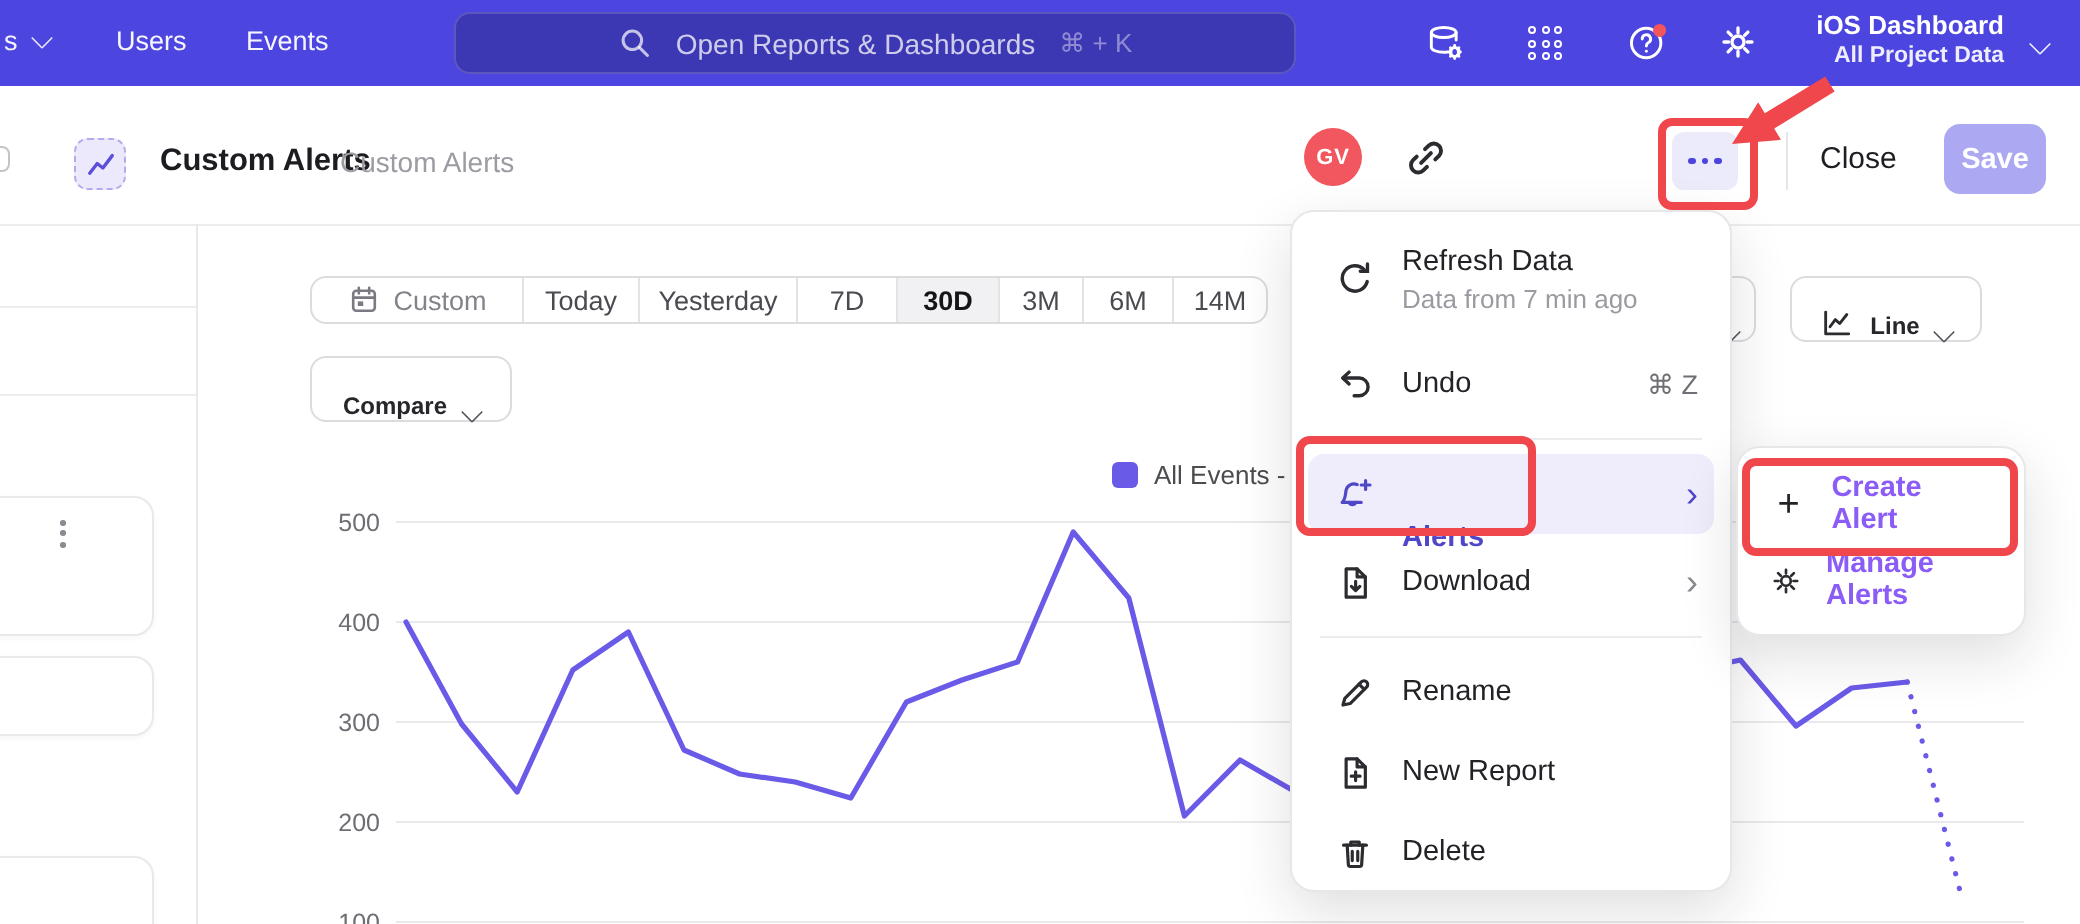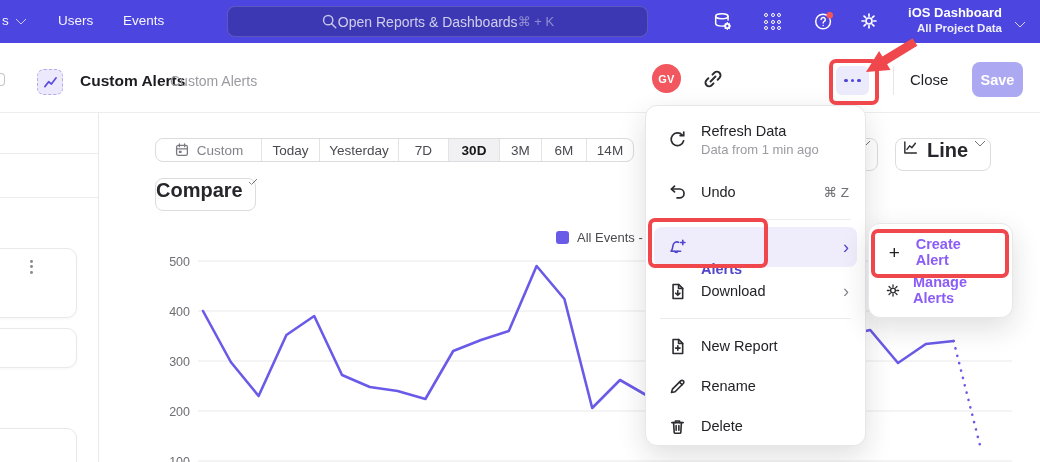--- a/index.html
+++ b/index.html
@@ -4,21 +4,21 @@
 <style>
   html,body{margin:0;padding:0;background:#fff;}
   #app{position:relative;width:1040px;height:462px;overflow:hidden;background:#fff;
        font-family:"Liberation Sans",sans-serif;-webkit-font-smoothing:antialiased;color:#1f1f24;}
   .abs{position:absolute;}
   
   .nav{position:absolute;left:0;top:0;width:1040px;height:43px;background:#4C45DF;display:flex;align-items:center;}
   .nav-item{color:rgba(255,255,255,.95);font-size:13.5px;font-weight:500;cursor:pointer;}
   .cv{display:inline-block;width:7px;height:7px;border-right:1.7px solid currentColor;border-bottom:1.7px solid currentColor;transform:rotate(45deg);border-radius:1px;}
   .search-pill{position:absolute;left:227px;top:6px;width:421px;height:31px;border-radius:8px;background:rgba(0,0,0,.2);
-      border:1px solid rgba(255,255,255,.16);display:flex;align-items:center;justify-content:center;gap:0;box-sizing:border-box;cursor:pointer;}
+      border:1px solid rgba(255,255,255,.16);display:flex;align-items:center;justify-content:center;gap:12px;box-sizing:border-box;cursor:pointer;}
   .search-pill .ph{color:rgba(255,255,255,.75);font-size:14px;}
   .search-pill .sc{color:rgba(255,255,255,.42);font-size:13px;}
   .nav-ic{position:absolute;top:11px;width:21px;height:21px;color:#fff;cursor:pointer;}
   .grid9{position:absolute;top:13px;display:grid;grid-template-columns:repeat(3,4px);grid-gap:2.6px;cursor:pointer;}
   .grid9 i{width:4px;height:4px;border:1.2px solid #fff;border-radius:50%;box-sizing:border-box;}
   .proj{position:absolute;right:38px;top:5px;text-align:right;color:#fff;cursor:pointer;}
   .proj .nm{font-size:13px;font-weight:700;line-height:16px;padding-left:24px;}
   .proj .sp{font-size:11.5px;font-weight:600;color:rgba(255,255,255,.9);line-height:14px;}
   .proj-cv{position:absolute;right:16px;top:18px;color:rgba(255,255,255,.9);}
   
@@ -40,21 +40,21 @@
   .sb-border{position:absolute;left:98px;top:112px;width:1px;height:350px;background:#e9e9eb;}
   .sb-line{position:absolute;left:0;width:98px;height:1px;background:#ededef;}
   .sb-card{position:absolute;left:-24px;width:101px;background:#fff;border:1px solid #e9e9ec;border-radius:10px;box-shadow:0 1px 3px rgba(0,0,0,.04);box-sizing:border-box;cursor:pointer;}
   .kebab{position:absolute;left:53px;top:11px;display:flex;flex-direction:column;gap:2.6px;cursor:pointer;}
   .kebab i{width:2.8px;height:2.8px;border-radius:50%;background:#8a8a90;}
   
   .seg{position:absolute;left:155px;top:138px;height:24px;border:1px solid #dcdcdf;border-radius:8px;display:flex;box-sizing:border-box;background:#fff;overflow:hidden;}
   .seg .cell{display:flex;align-items:center;justify-content:center;gap:7px;font-size:13.5px;color:#4a4a50;border-left:1px solid #e3e3e6;cursor:pointer;box-sizing:border-box;}
   .seg .cell:first-child{border-left:none;color:#83838a;}
   .seg .cell.active{background:#f1f1f3;color:#141419;font-weight:700;}
-  .btn{border:1px solid #dcdcdf;border-radius:8px;background:#fff;display:flex;align-items:flex-start;justify-content:center;gap:8px;font-size:20px;font-weight:600;color:#26262b;box-sizing:border-box;cursor:pointer;}
+  .btn{border:1px solid #dcdcdf;border-radius:8px;background:#fff;display:flex;align-items:flex-end;justify-content:center;gap:8px;font-size:12px;font-weight:600;color:#26262b;box-sizing:border-box;cursor:pointer;}
   .compare{position:absolute;left:155px;top:178px;width:101px;height:33px;}
   .linebtn{position:absolute;left:895px;top:138px;width:96px;height:33px;}
   .fragbtn{position:absolute;left:848px;top:138px;width:30px;height:33px;z-index:1;justify-content:flex-end;padding-right:8px;}
   .btn .cv{color:#55555b;margin-top:-2px;}
   
   #chart-svg{position:absolute;left:150px;top:225px;z-index:0;}
   .legend{position:absolute;left:556px;top:230px;display:flex;align-items:center;gap:8px;z-index:1;cursor:pointer;}
   .legend .sw{width:13px;height:13px;border-radius:3px;background:#6A5AE8;}
   .legend .lb{font-size:13px;color:#4b4b50;}
   
@@ -347,21 +347,21 @@
       <polyline points="803.6,116.0 831.4,226.0" fill="none" stroke="#6A5AE8" stroke-width="2.6" stroke-linecap="round" stroke-dasharray="0.1 7.5"></polyline>
     </svg>
 
   <div class="menu">
     <div class="mi tall">
       <svg class="ic">
           <use href="#i-refresh"></use>
         </svg>
       <span>
         <span class="lab">Refresh Data</span>
-        <div class="sub">Data from 1 min ago</div>
+        <div class="sub">Data from 7 min ago</div>
       </span>
     </div>
     <div class="mi" style="margin-top:10px;">
       <svg class="ic">
           <use href="#i-undo"></use>
         </svg>
       <span class="lab">Undo</span>
       <span class="right">⌘ Z</span>
     </div>
     <div class="mdiv"></div>
@@ -375,29 +375,29 @@
     <div class="mi" style="margin-top:4px;">
       <svg class="ic">
           <use href="#i-docdown"></use>
         </svg>
       <span class="lab">Download</span>
       <span class="sub-arrow">›</span>
     </div>
     <div class="mdiv"></div>
     <div class="mi">
       <svg class="ic">
+          <use href="#i-pencil"></use>
+        </svg>
+      <span class="lab">Rename</span>
+    </div>
+    <div class="mi">
+      <svg class="ic">
           <use href="#i-docplus"></use>
         </svg>
       <span class="lab">New Report</span>
-    </div>
-    <div class="mi">
-      <svg class="ic">
-          <use href="#i-pencil"></use>
-        </svg>
-      <span class="lab">Rename</span>
     </div>
     <div class="mi">
       <svg class="ic">
           <use href="#i-trash"></use>
         </svg>
       <span class="lab">Delete</span>
     </div>
   </div>
 
   <div class="submenu">

